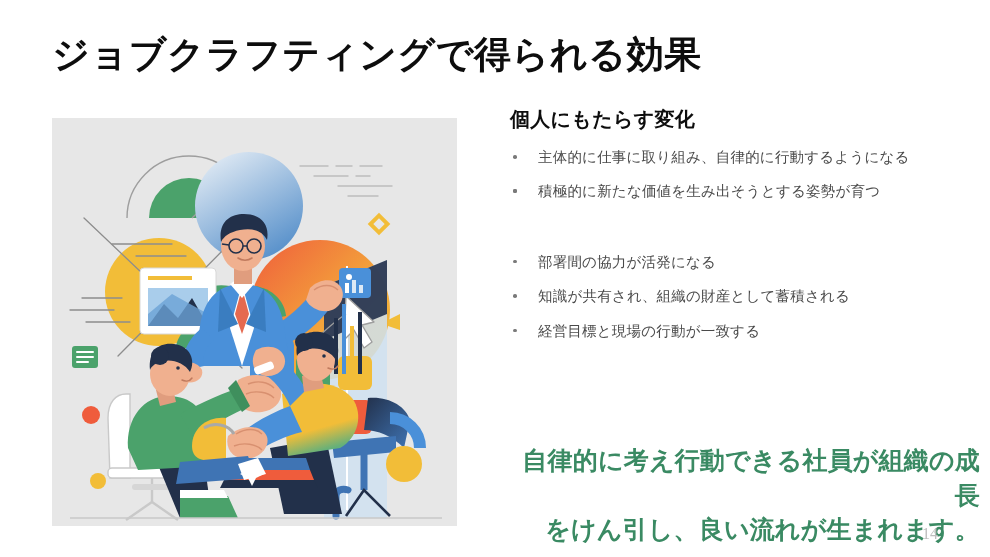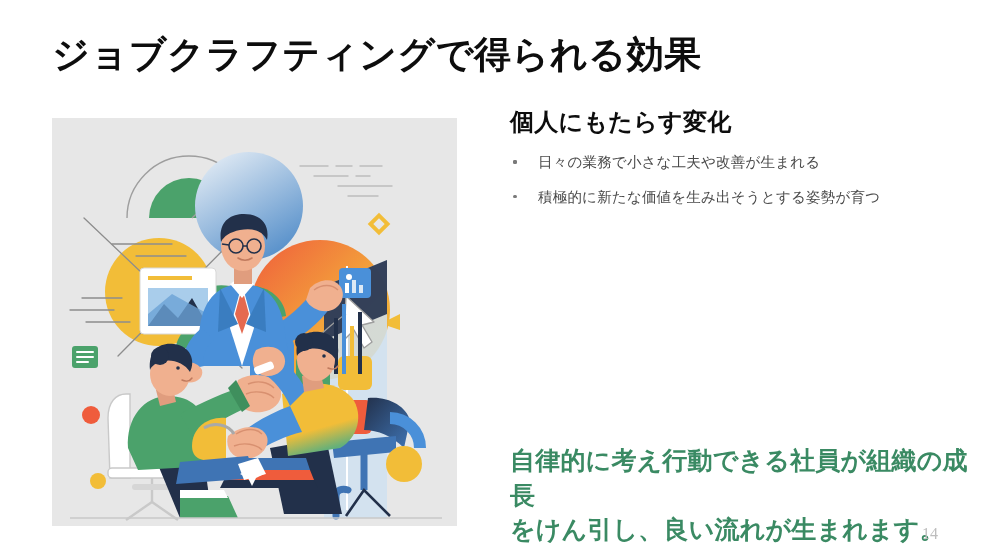--- a/index.html
+++ b/index.html
@@ -50,21 +50,21 @@
   }
 
   
   .content {
     position: absolute;
     left: 510px;
     top: 106px;
     width: 460px;
   }
   .section-heading {
-    font-size: 24px;
+    font-size: 20px;
     font-weight: 700;
     color: #0d0d0d;
     margin: 0 0 14px 0;
     line-height: 1.3;
     letter-spacing: 0.3px;
   }
   .bullets {
     list-style: none;
     margin: 0;
     padding: 0;
@@ -96,20 +96,21 @@
   .conclusion {
     position: absolute;
     left: 510px;
     top: 443px;
     width: 470px;
     font-size: 25px;
     font-weight: 700;
     color: #3a8a63;
     line-height: 1.38;
     letter-spacing: 0.2px;
+    text-align: right;
   }
 
   
   .page-number {
     position: absolute;
     right: 52px;
     bottom: 14px;
     font-size: 16px;
     color: #bdbdbd;
     font-family: "Liberation Serif", serif;
@@ -362,35 +363,49 @@
     </svg>
   </div>
 
   <div class="content">
 
     <div>
       <h2 class="section-heading">個人にもたらす変化</h2>
       <ul class="bullets">
         <li>
           <span class="dot"></span>
-        </li>
-        <li>
-          <span class="dot"></span>
-          <span>日々の業務で小さな工夫や改善が生まれる</span>
+          <span>主体的に仕事に取り組み、自律的に行動するようになる</span>
+        </li>
+        <li>
+          <span class="dot"></span>
         </li>
         <li>
           <span class="dot"></span>
           <span>積極的に新たな価値を生み出そうとする姿勢が育つ</span>
         </li>
       </ul>
     </div>
 
     <div class="section-gap"></div>
 
     <div>
+      <ul class="bullets">
+        <li>
+          <span class="dot"></span>
+          <span>部署間の協力が活発になる</span>
+        </li>
+        <li>
+          <span class="dot"></span>
+          <span>知識が共有され、組織の財産として蓄積される</span>
+        </li>
+        <li>
+          <span class="dot"></span>
+          <span>経営目標と現場の行動が一致する</span>
+        </li>
+      </ul>
     </div>
   </div>
 
   <div class="conclusion">
     <div>自律的に考え行動できる社員が組織の成長</div>
     <div>をけん引し、良い流れが生まれます。</div>
   </div>
 
   <div class="page-number">14</div>
 

